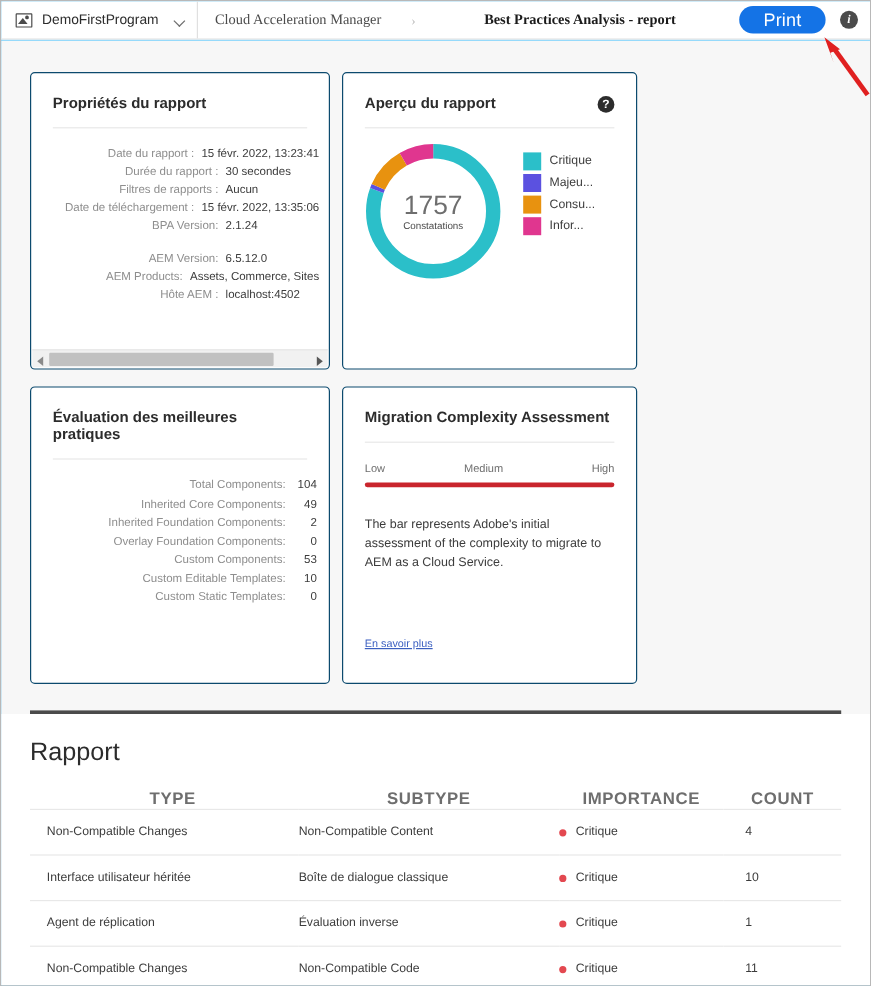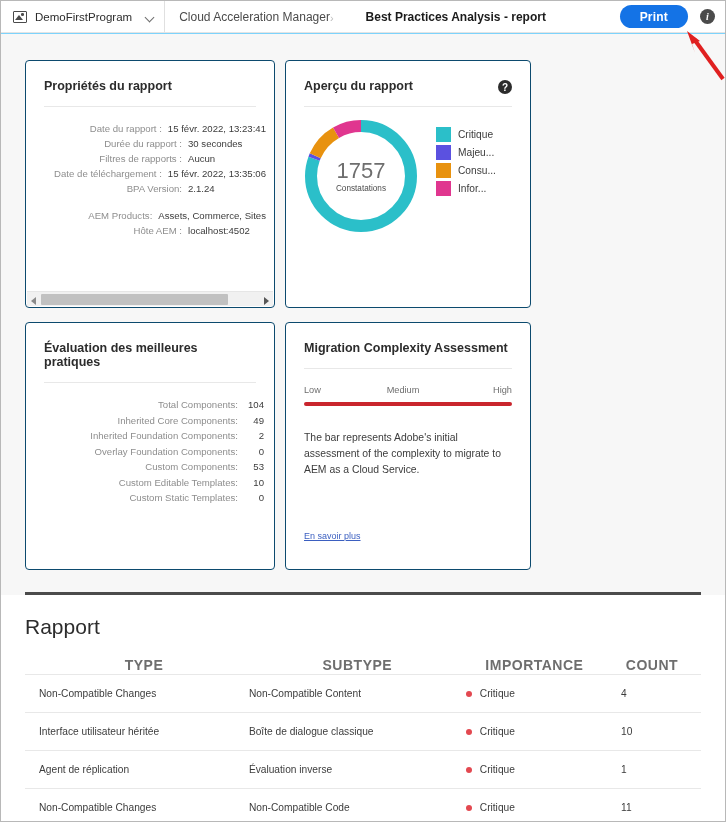--- a/index.html
+++ b/index.html
@@ -62,40 +62,41 @@
     width: 8px; height: 8px; position: relative; margin-left: 6px; flex: 0 0 auto;
   }
   .chev-down::before {
     content: ""; position: absolute; left: 0; top: 1px;
     width: 6px; height: 6px;
     border-right: 1.4px solid #6e6e6e;
     border-bottom: 1.4px solid #6e6e6e;
     transform: rotate(45deg);
   }
   .breadcrumb {
-    display: flex; align-items: flex-end; gap: 0;
+    display: flex; align-items: flex-end; gap: 25px;
     margin-left: 14px;
     font-size: 12px;
+    font-family: Liberation Serif, serif;
   }
   .bc-link { color: #4b4b4b; cursor: pointer; white-space: nowrap; }
   .bc-sep { color: #bdbdbd; font-size: 11px; }
   .bc-current { color: #1b1b1b; font-weight: bold; white-space: nowrap; padding-left: 32px; }
   .topbar-right {
     margin-left: auto; display: flex; align-items: center; gap: 12px;
     padding-right: 10px;
   }
   .print-btn {
     background: #1473e6;
     color: #ffffff;
     border: none;
     border-radius: 13px;
     height: 23px;
     padding: 4px 20px;
-    font-size: 12px;
-    font-weight: bold;
+    font-size: 15px;
+    font-weight: normal;
     font-family: "Liberation Sans", sans-serif;
     cursor: pointer;
     letter-spacing: .2px;
   }
   .info-icon {
     width: 15px; height: 15px; border-radius: 50%;
     background: #4b4b4b; color: #ffffff;
     font-size: 10px; font-weight: bold; font-style: italic;
     display: flex; align-items: center; justify-content: center;
     font-family: "Liberation Serif", serif;
@@ -314,20 +315,24 @@
             <span class="prop-label">Date de téléchargement :</span>
             <span class="prop-value">15 févr. 2022, 13:35:06</span>
           </div>
           <div class="prop-row">
             <span class="prop-label">BPA Version:</span>
             <span class="prop-value">2.1.24</span>
           </div>
 
           <div class="prop-gap"></div>
 
+          <div class="prop-row">
+            <span class="prop-label">AEM Version:</span>
+            <span class="prop-value">6.5.12.0</span>
+          </div>
           <div class="prop-row">
             <span class="prop-label">AEM Products:</span>
             <span class="prop-value">Assets, Commerce, Sites</span>
           </div>
           <div class="prop-row">
             <span class="prop-label">Hôte AEM :</span>
             <span class="prop-value">localhost:4502</span>
           </div>
         </div>
 

